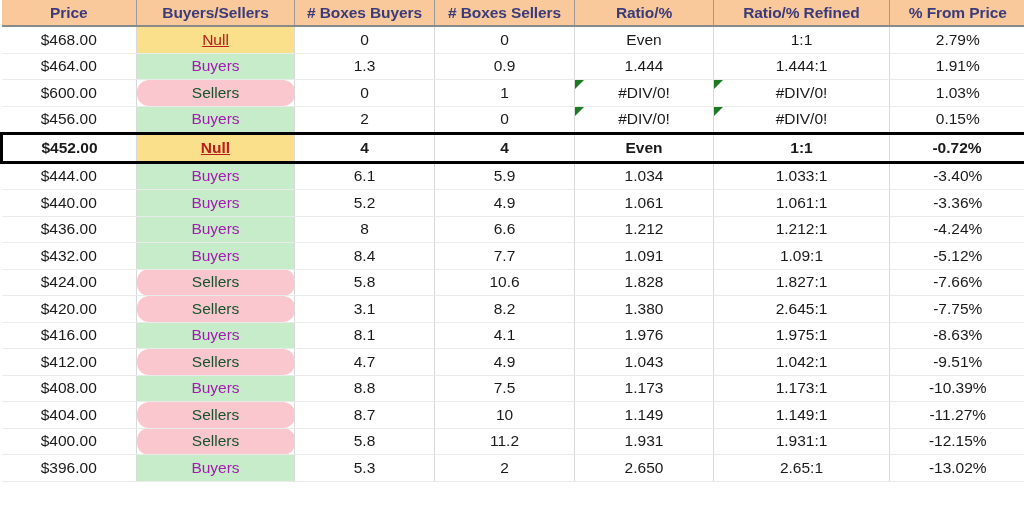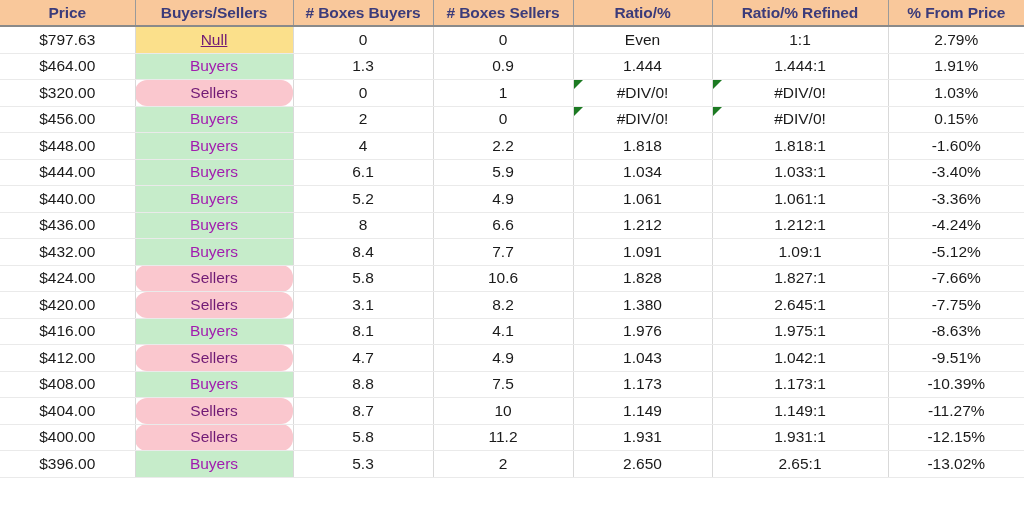--- a/index.html
+++ b/index.html
@@ -61,22 +61,22 @@
     border-bottom: 1px solid #eaeaea;
     padding: 0;
     position: relative;
     background: #ffffff;
     white-space: nowrap;
   }
   tbody td.last { border-right: none; text-align: center; }
 
   
   td.sig-buyers  { background: #c6ecca; color: #a21caf; }
-  td.sig-sellers { background: #fac7ce; color: #701a75; border-radius: 12px; }
-  td.sig-null    { background: #fbe08b; color: #701a75; text-decoration: underline; }
+  td.sig-sellers { background: #fac7ce; color: #14532d; border-radius: 12px; }
+  td.sig-null    { background: #fbe08b; color: #b91c1c; text-decoration: underline; }
 
   
   tr.highlight td {
     font-weight: bold;
     border-top: 3px solid #000000;
     border-bottom: 3px solid #000000;
   }
   tr.highlight td.first { border-left: 3px solid #000000; }
   tr.highlight td.last  { border-right: 3px solid #000000; }
 
@@ -111,63 +111,63 @@
         <th>Buyers/Sellers</th>
         <th># Boxes Buyers</th>
         <th># Boxes Sellers</th>
         <th>Ratio/%</th>
         <th>Ratio/% Refined</th>
         <th class="last">% From Price</th>
       </tr>
     </thead>
     <tbody id="grid-body">
         <tr>
-          <td class="first">$797.63</td>
+          <td class="first">$468.00</td>
           <td class="sig-null">Null</td>
           <td>0</td>
           <td>0</td>
           <td>Even</td>
           <td>1:1</td>
           <td class="last">2.79%</td>
         </tr>
         <tr>
           <td class="first">$464.00</td>
           <td class="sig-buyers">Buyers</td>
           <td>1.3</td>
           <td>0.9</td>
           <td>1.444</td>
           <td>1.444:1</td>
           <td class="last">1.91%</td>
         </tr>
         <tr>
-          <td class="first">$320.00</td>
+          <td class="first">$600.00</td>
           <td class="sig-sellers">Sellers</td>
           <td>0</td>
           <td>1</td>
           <td><span class="err-tri"></span>#DIV/0!</td>
           <td><span class="err-tri"></span>#DIV/0!</td>
           <td class="last">1.03%</td>
         </tr>
         <tr>
           <td class="first">$456.00</td>
           <td class="sig-buyers">Buyers</td>
           <td>2</td>
           <td>0</td>
           <td><span class="err-tri"></span>#DIV/0!</td>
           <td><span class="err-tri"></span>#DIV/0!</td>
           <td class="last">0.15%</td>
         </tr>
-        <tr>
-          <td class="first">$448.00</td>
-          <td class="sig-buyers">Buyers</td>
+        <tr class="highlight">
+          <td class="first">$452.00</td>
+          <td class="sig-null">Null</td>
           <td>4</td>
-          <td>2.2</td>
-          <td>1.818</td>
-          <td>1.818:1</td>
-          <td class="last">-1.60%</td>
+          <td>4</td>
+          <td>Even</td>
+          <td>1:1</td>
+          <td class="last">-0.72%</td>
         </tr>
         <tr>
           <td class="first">$444.00</td>
           <td class="sig-buyers">Buyers</td>
           <td>6.1</td>
           <td>5.9</td>
           <td>1.034</td>
           <td>1.033:1</td>
           <td class="last">-3.40%</td>
         </tr>

